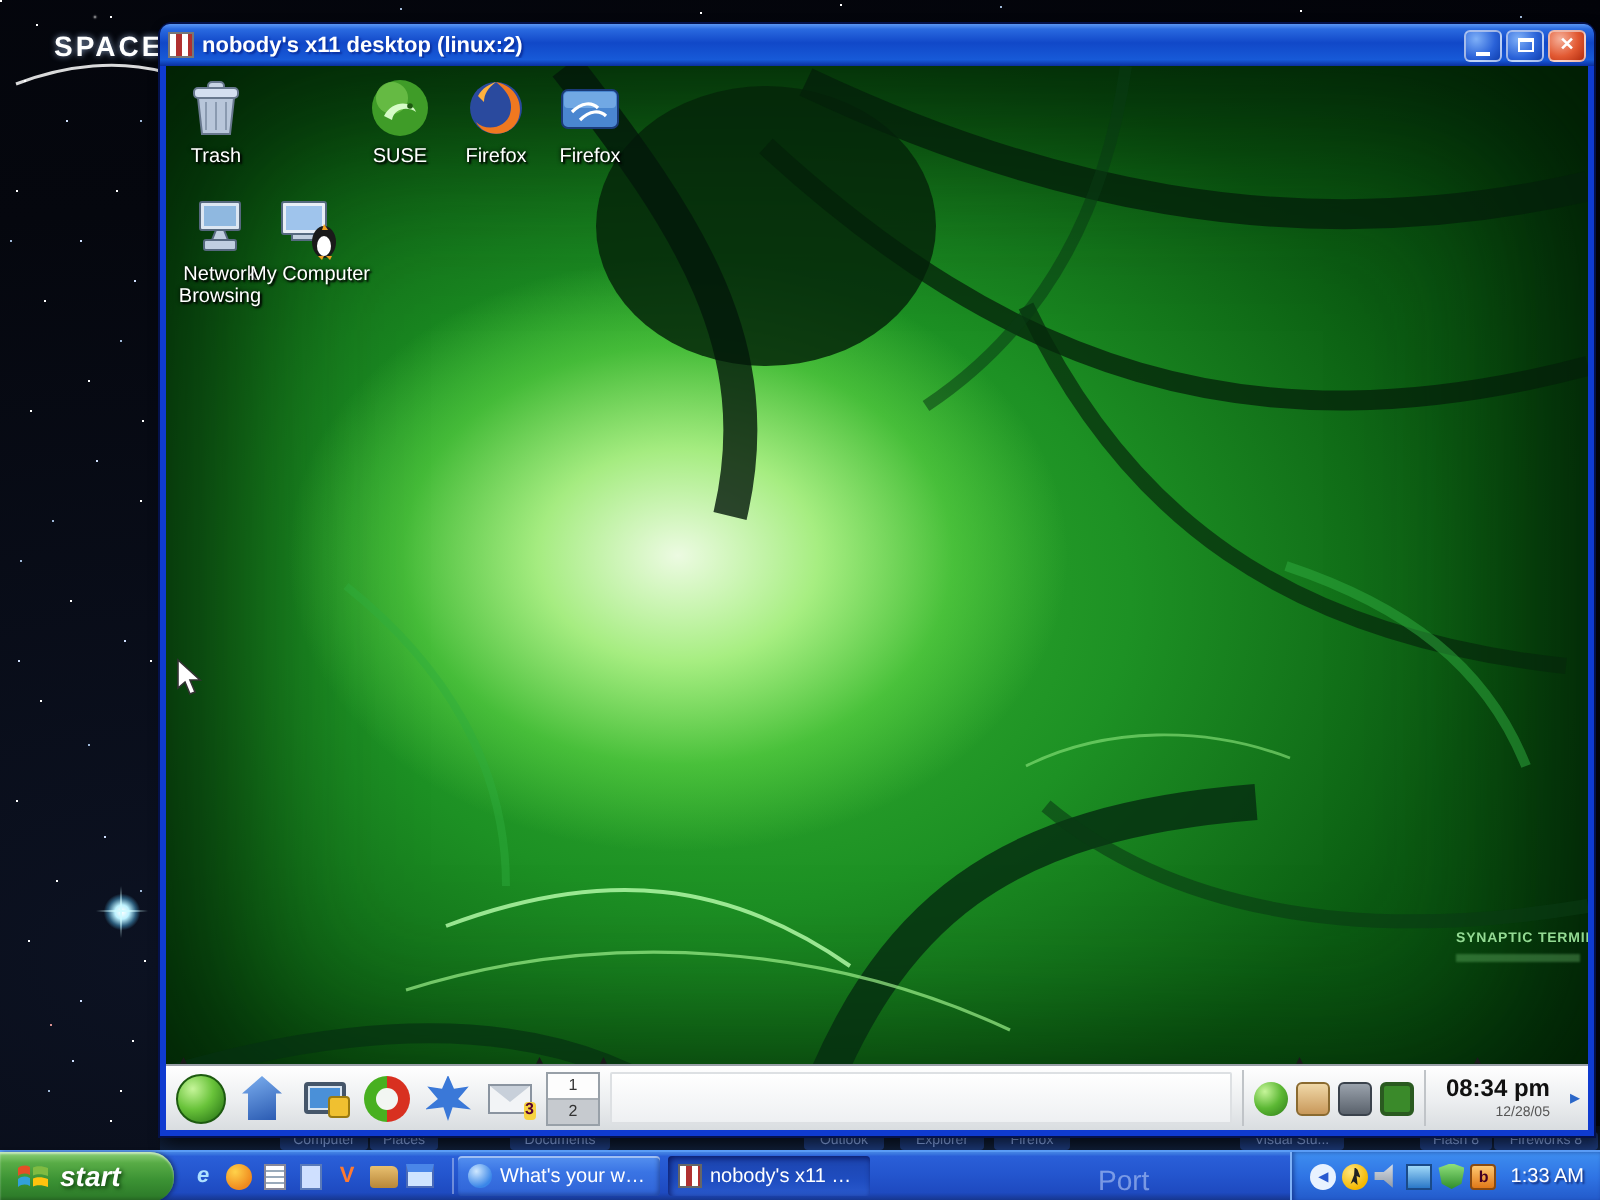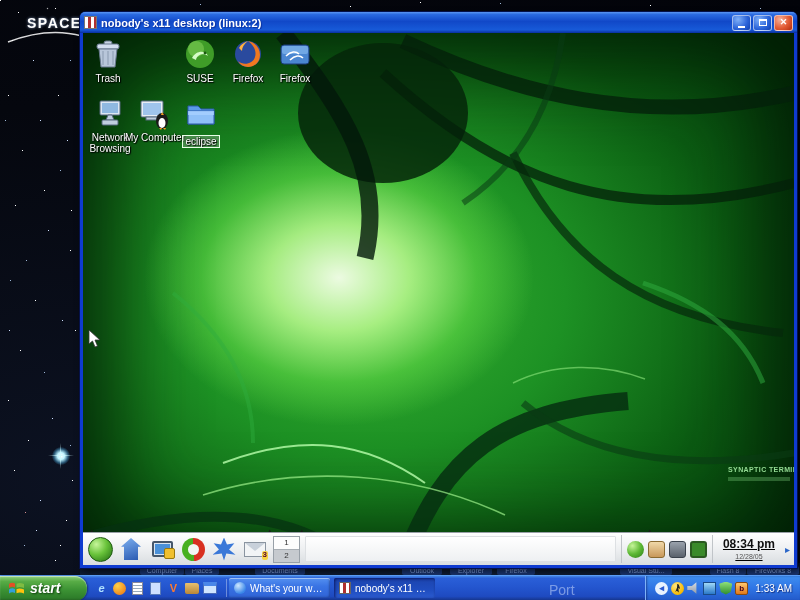--- a/index.html
+++ b/index.html
@@ -114,21 +114,21 @@
   .pcell.active { background:#fdfdfd; }
   .pcell.other { background:#c6cacf; border-top:1px solid #a8aeb4; }
   .task-space { flex:1; height:26px; background: linear-gradient(#ffffff,#eef0f2); border:1px solid #dde0e3; border-radius:1px; }
   .ktray { display:flex; gap:4px; align-items:center; padding:0 5px; border-left:1px solid #c0c4c8;
     border-right:1px solid #c0c4c8; height:28px; flex:0 0 auto; }
   .kt { width:17px; height:17px; border-radius:3px; }
   .kt-suse { border-radius:50%; background: radial-gradient(circle at 32% 28%, #c6f59a, #5cb834 50%, #2c7a18); }
   .kt-clip { background: linear-gradient(#f0d8a8, #c8985a); border:1px solid #8a6a30; }
   .kt-mixer { background: linear-gradient(#9aa2ac, #5a626c); border:1px solid #3a424c; }
   .kt-screen { background:#3a8a2a; border:2px solid #2a5a20; }
-  .kclock { text-align:center; line-height:1; padding:0 5px; flex:0 0 auto;text-decoration:underline; }
+  .kclock { text-align:right; line-height:1; padding:0 5px; flex:0 0 auto; }
   .ktime { font-size:12px; font-weight:bold; color:#101010; }
   .kdate { font-size:7px; color:#555; margin-top:3px; }
   .panel-arrow { color:#2a66c8; font-size:10px; flex:0 0 auto; }
 
   
   .xp-taskbar { position:absolute; left:0; bottom:0; width:800px; height:25px; z-index:3;
     display:flex; align-items:center; border-top:1px solid #5a9cf5;
     background: linear-gradient(180deg,#4584e4 0%,#3a77e0 4%,#2a5fd8 9%,#2456cf 45%,#1e4ac0 85%,#16368f 100%); }
   .start-btn { height:25px; width:87px; flex:0 0 auto; display:flex; align-items:center; gap:5px;
     padding-left:8px; border-radius:0 12px 12px 0; color:#fff; font-style:italic; font-weight:bold;
@@ -287,28 +287,20 @@
           <rect x="5" y="6" width="18" height="12" fill="#9fc4ec"></rect>
           <rect x="8" y="20" width="12" height="3" fill="#c0cede" stroke="#566a80"></rect>
           <ellipse cx="24" cy="24" rx="6" ry="8" fill="#1a1a1a"></ellipse>
           <ellipse cx="24" cy="26" rx="3.5" ry="5" fill="#fff"></ellipse>
           <path d="M21,31 h3 l-1,2 z M25,31 h3 l-1,2 z" fill="#f0a020"></path>
           <path d="M23,18 l1,-3 2,3 z" fill="#f0a020"></path>
         </svg>
         <div class="dlabel">My Computer</div>
       </div>
 
-      <div class="dicon selected" style="left:86px;top:64px">
-        <svg width="34" height="34" viewBox="0 0 34 34">
-          <path d="M4,9 h10 l3,3 h13 v15 h-26 z" fill="#5a9ae8" stroke="#2a5aa8"></path>
-          <path d="M4,14 h26 v13 h-26 z" fill="#8fc0f8" stroke="#2a5aa8"></path>
-          <path d="M4,14 h26 v4 h-26 z" fill="#a8d0ff" opacity=".8"></path>
-        </svg>
-        <div class="dlabel">eclipse</div>
-      </div>
 
 
       <div class="brand">SYNAPTIC TERMINAL ™</div>
       <div class="brand-sub"></div>
 
       <svg class="cursor" width="14" height="20" viewBox="0 0 14 20">
         <path d="M1,1 L1,15 L4.5,12 L7,18 L9.5,17 L7,11 L12,11 Z" fill="#fff" stroke="#333" stroke-width="0.8"></path>
       </svg>
 
       <span class="handle" style="left:7px">▴</span>

